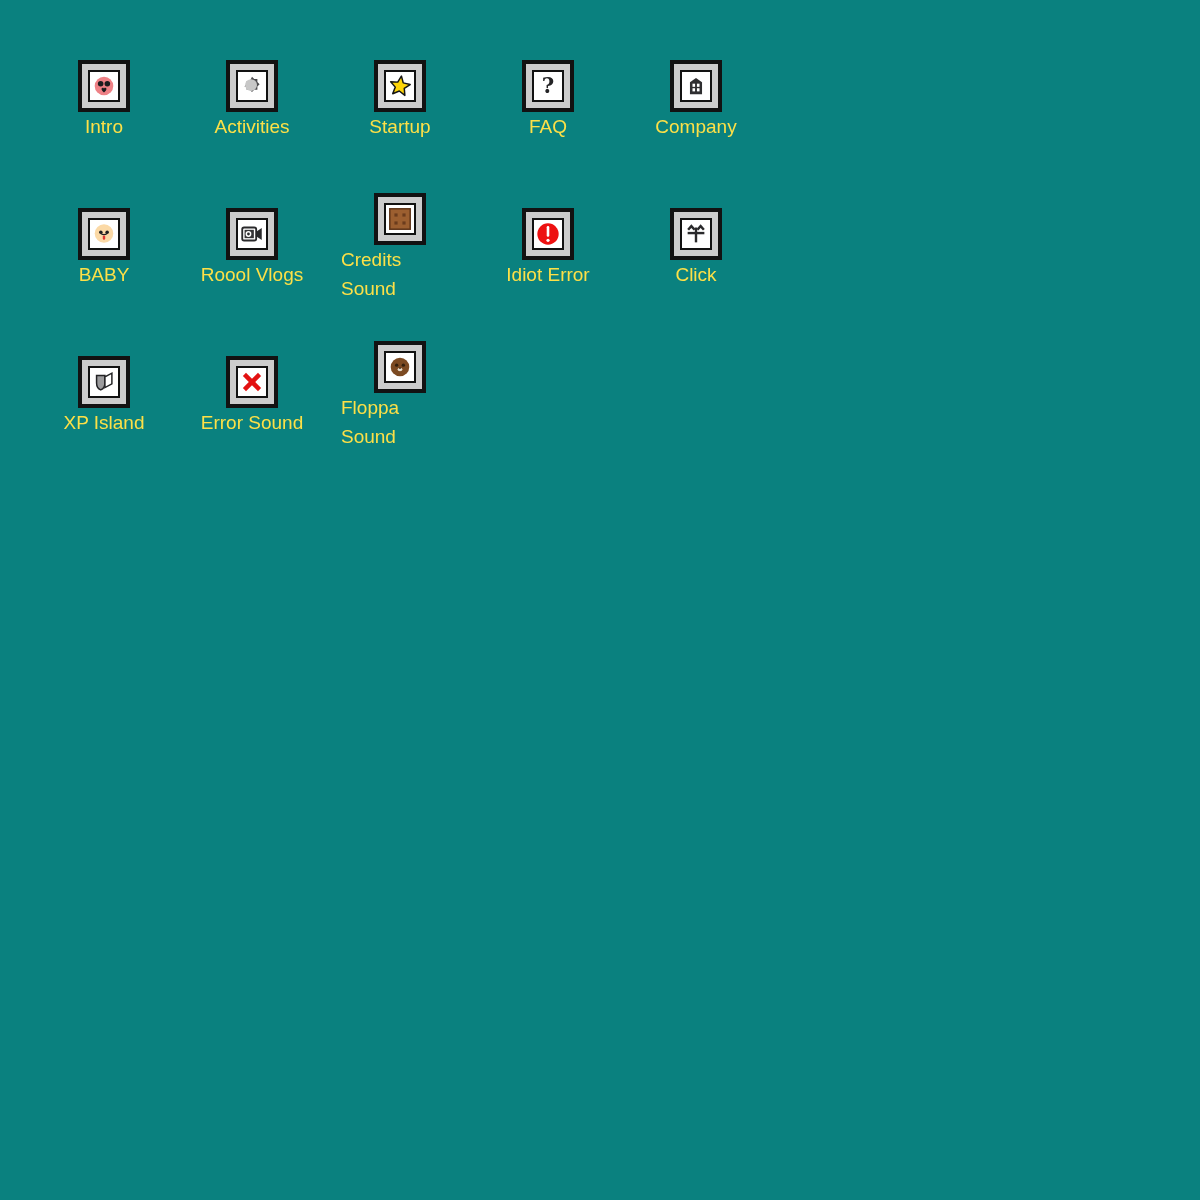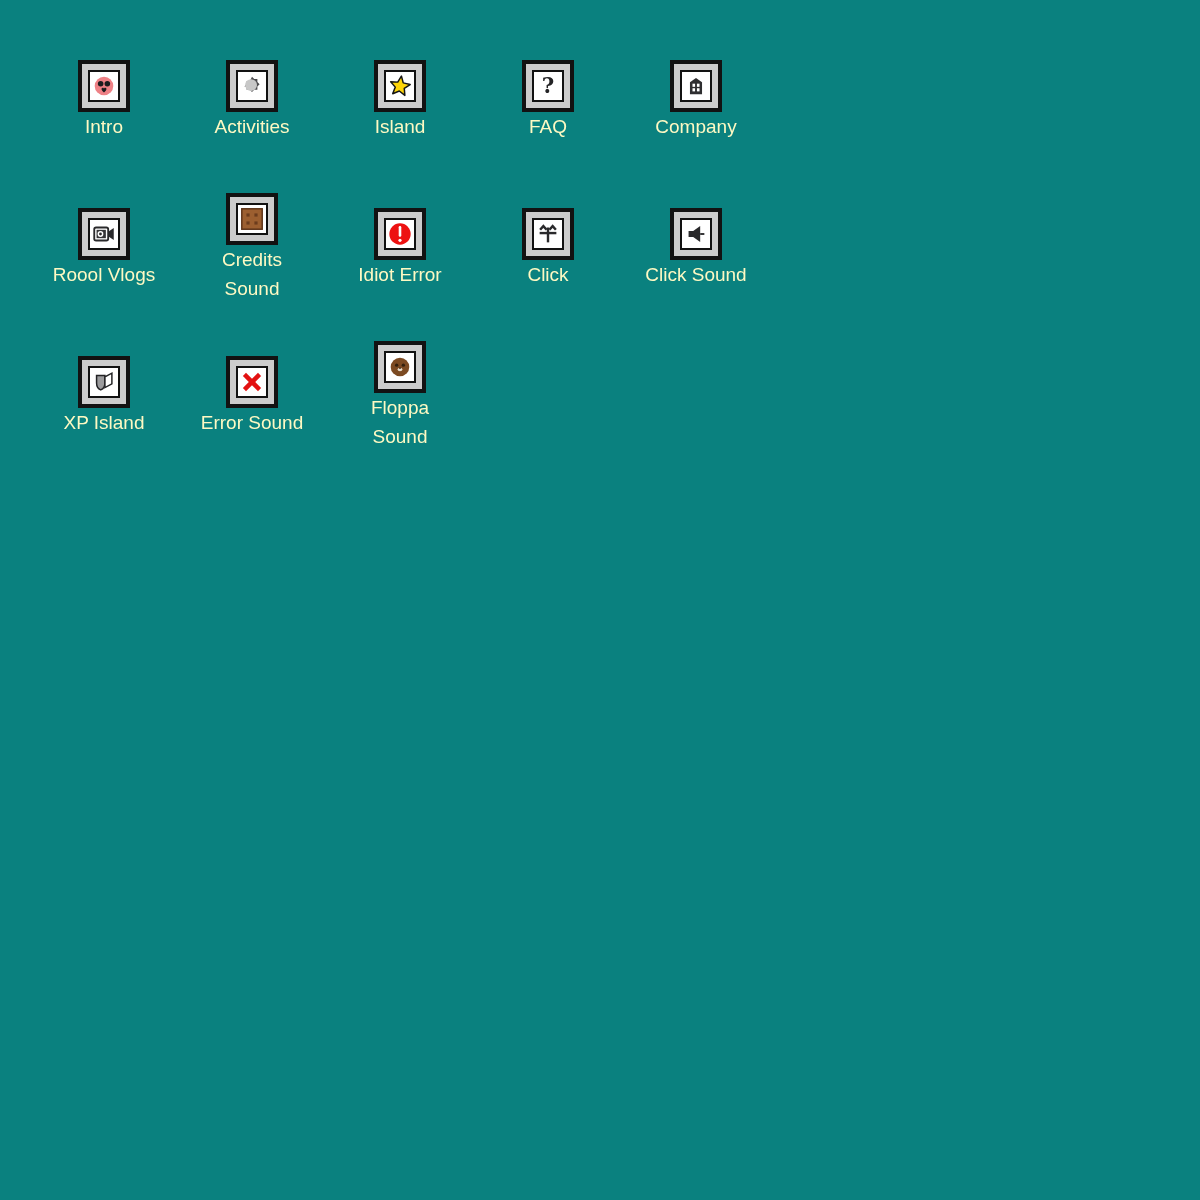--- a/index.html
+++ b/index.html
@@ -33,24 +33,24 @@
     box-sizing: border-box;
     background: #ffffff;
     border: 2px solid #121212;
     display: flex; align-items: center; justify-content: center;
     overflow: hidden;
   }
   .icon-inner svg { width: 26px; height: 26px; display: block; }
   .icon-label {
     margin-top: 0;
     max-width: 118px;
-    text-align: center;
+    text-align: left;
     font-size: 19px;
     line-height: 29px;
-    color: #fef9c3;
+    color: #fde047;
   }
 </style>
 </head>
 <body>
 
 <div id="desktop">
     <div class="cell">
     <div class="icon-frame">
       <div class="icon-inner">
           <svg viewBox="0 0 28 28">
@@ -75,21 +75,21 @@
     <div class="icon-label">Activities</div>
   </div>
     <div class="cell">
     <div class="icon-frame">
       <div class="icon-inner">
           <svg viewBox="0 0 28 28">
     <path d="M14 3.2 L17 10.2 L24.6 10.9 L18.9 15.9 L20.6 23.3 L14 19.4 L7.4 23.3 L9.1 15.9 L3.4 10.9 L11 10.2 Z" fill="#ffd60a" stroke="#151515" stroke-width="1.6" stroke-linejoin="round" transform="rotate(8 14 14)"></path>
   </svg>
         </div>
     </div>
-    <div class="icon-label">Island</div>
+    <div class="icon-label">Startup</div>
   </div>
     <div class="cell">
     <div class="icon-frame">
       <div class="icon-inner">
           <svg viewBox="0 0 28 28">
     <text x="14" y="22" text-anchor="middle" font-family="DejaVu Serif, serif" font-size="23" font-weight="bold" fill="#242426">?</text>
   </svg>
         </div>
     </div>
     <div class="icon-label">FAQ</div>
@@ -100,20 +100,34 @@
           <svg viewBox="0 0 28 28">
     <path d="M7.5 10 L14 5.5 L20.5 10 V23 H7.5 Z" fill="#2e2e30"></path>
     <rect x="10.2" y="11.5" width="2.8" height="3.4" fill="#ffffff"></rect>
     <rect x="15" y="11.5" width="2.8" height="3.4" fill="#ffffff"></rect>
     <rect x="10.2" y="16.4" width="2.8" height="3.4" fill="#ffffff"></rect>
     <rect x="15" y="16.4" width="2.8" height="3.4" fill="#ffffff"></rect>
   </svg>
         </div>
     </div>
     <div class="icon-label">Company</div>
+  </div>
+    <div class="cell">
+    <div class="icon-frame">
+      <div class="icon-inner">
+          <svg viewBox="0 0 28 28">
+    <circle cx="14" cy="13.5" r="10" fill="#fbd9a6"></circle>
+    <circle cx="10.6" cy="12" r="1.9" fill="#1e1e20"></circle>
+    <circle cx="17.4" cy="12" r="1.9" fill="#1e1e20"></circle>
+    <path d="M10.6 13.4 Q14 16 17.4 13.4" stroke="#1e1e20" stroke-width="1.4" fill="none"></path>
+    <rect x="12.7" y="15.5" width="2.6" height="4.6" rx="1.3" fill="#e03531"></rect>
+  </svg>
+        </div>
+    </div>
+    <div class="icon-label">BABY</div>
   </div>
     <div class="cell">
     <div class="icon-frame">
       <div class="icon-inner">
           <svg viewBox="0 0 28 28">
     <rect x="3.5" y="7" width="15" height="14" rx="2" fill="none" stroke="#29292b" stroke-width="2"></rect>
     <rect x="6" y="9.5" width="10" height="9" fill="#353537"></rect>
     <circle cx="10.2" cy="14" r="3.1" fill="#ffffff"></circle>
     <circle cx="10.2" cy="14" r="1.5" fill="#29292b"></circle>
     <path d="M18.5 11.5 L24.5 7.5 V20.5 L18.5 16.5 Z" fill="#29292b"></path>
@@ -160,31 +174,20 @@
     </g>
   </svg>
         </div>
     </div>
     <div class="icon-label">Click</div>
   </div>
     <div class="cell">
     <div class="icon-frame">
       <div class="icon-inner">
           <svg viewBox="0 0 28 28">
-    <path d="M18.5 5.5 L11 10.8 H6 V17.2 H11 L18.5 22.5 Z" fill="#29292b"></path>
-    <rect x="18.5" y="13" width="4.5" height="2" fill="#29292b"></rect>
-  </svg>
-        </div>
-    </div>
-    <div class="icon-label">Click Sound</div>
-  </div>
-    <div class="cell">
-    <div class="icon-frame">
-      <div class="icon-inner">
-          <svg viewBox="0 0 28 28">
     <path d="M6 7 H15 V15 Q15 20.5 10.5 22.5 Q6 20.5 6 15 Z" fill="#9b9b9d" stroke="#222224" stroke-width="1.6"></path>
     <path d="M15 8.5 L22.5 4.5 V16 L15 20 Z" fill="#ffffff" stroke="#222224" stroke-width="1.6"></path>
   </svg>
         </div>
     </div>
     <div class="icon-label">XP Island</div>
   </div>
     <div class="cell">
     <div class="icon-frame">
       <div class="icon-inner">

